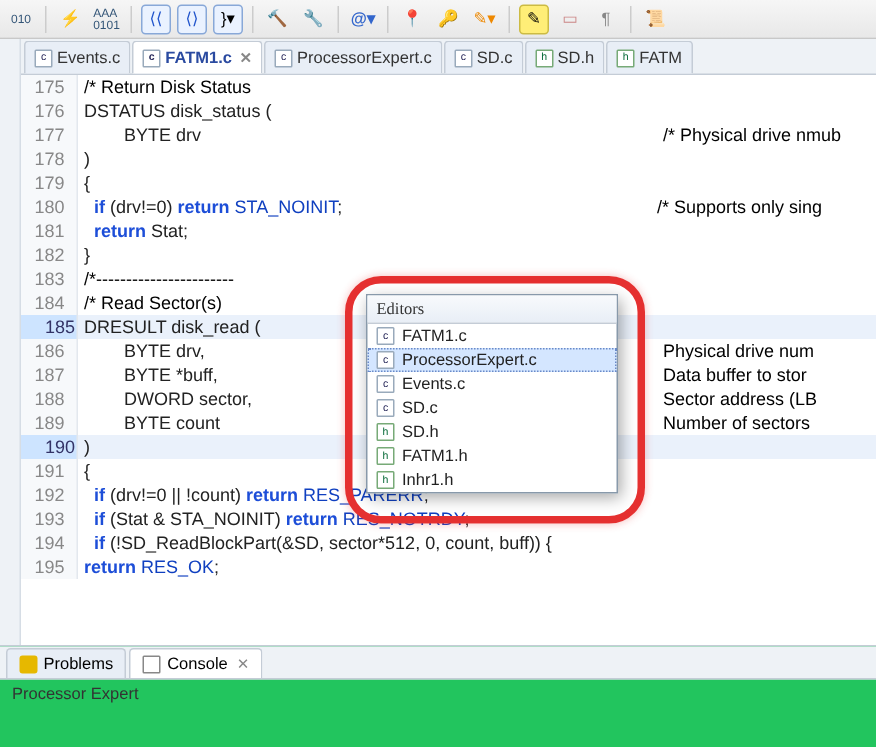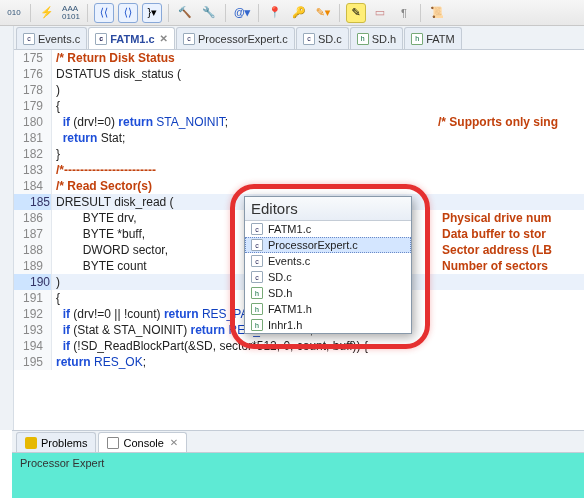--- a/index.html
+++ b/index.html
@@ -25,33 +25,33 @@
 .file-icon.ch { color: #063; border-color: #7a7; }
 .close-x { font-size: 10px; color: #888; margin-left: 2px; }
 
 
 .code { position: relative; }
 .line { display: flex; white-space: pre; height: 16px; line-height: 16px; }
 .ln { width: 38px; text-align: right; padding-right: 8px; color: #888; background: #f7f9fb; border-right: 1px solid #e3e8ee; flex-shrink: 0; }
 .ln.hl { background: #cde4ff; color: #336; padding-left: 16px; }
 .txt { flex: 1; padding-left: 4px; color: #222; }
 .kw { color: #1d4ed8; font-weight: 600; }
-.cm { color: #c2410c; font-weight: bold; }
+.cm { color: #000000; }
 .mc { color: #1040c0; }
 .hl-line { background: #eaf1fb; }
 
 
 .popup { position: absolute; left: 230px; top: 170px; width: 168px; background: #fff; border: 1px solid #8899aa; box-shadow: 2px 3px 10px rgba(0,0,0,.35); }
-.popup-hdr { background: linear-gradient(#f8fafc,#e8eef6); border-bottom: 1px solid #c4ccd6; padding: 3px 6px; font-size: 15px; color: #333; }
+.popup-hdr { background: linear-gradient(#f8fafc,#e8eef6); border-bottom: 1px solid #c4ccd6; padding: 3px 6px; font-size: 11px; color: #333; font-family: Liberation Serif, serif; }
 .popup-item { display: flex; align-items: center; gap: 5px; padding: 2px 6px; font-size: 11px; color: #222; }
 .popup-item.sel { background: #d4e6ff; border: 1px dotted #6a8ac8; padding: 1px 5px; }
 .highlight-ring { position: absolute; left: 216px; top: 158px; width: 200px; height: 165px; border: 5px solid #e53030; border-radius: 24px; pointer-events: none; box-shadow: 0 0 6px rgba(229,48,48,.3); }
 
 
-.bottom { border-top: 1px solid #c4ccd6; height: 68px; background: #5eead4; margin-left: 12px; }
+.bottom { border-top: 1px solid #c4ccd6; height: 68px; background: #22c55e; }
 .btabs { height: 22px; display: flex; align-items: flex-end; background: #eef2f6; border-bottom: 1px solid #c4ccd6; padding-left: 4px; }
 .btab { height: 20px; display: flex; align-items: center; gap: 4px; padding: 0 8px; background: #e8eef6; border: 1px solid #c4ccd6; border-bottom: none; border-radius: 3px 3px 0 0; font-size: 11px; margin-right: 2px; }
 .btab.active { background: #fff; justify-content: flex-end; }
 .bcontent { padding: 4px 8px; font-size: 11px; color: #333; }
 .btitle { color: #333; }
 .blog { font-family: Consolas, monospace; font-size: 11px; color: #444; margin-top: 4px; }
 .prob-icon { width: 12px; height: 12px; background: #e6b800; border-radius: 2px; display: inline-block; }
 .con-icon { width: 12px; height: 12px; border: 1px solid #888; background: #fff; border-radius: 1px; display: inline-block; }
 </style>
 </head>
@@ -115,20 +115,21 @@
           <span>SD.h</span>
         </div>
         <div class="tab">
           <span class="file-icon ch">h</span>
           <span>FATM</span>
         </div>
       </div>
     <div class="code" id="codearea">
         <div class="line"><div class="ln ">175</div><div class="txt" style="position:relative"><span class="cm">/* Return Disk Status </span></div></div>
         <div class="line"><div class="ln ">176</div><div class="txt" style="position:relative"><span>DSTATUS disk_status (</span></div></div>
+        <div class="line"><div class="ln ">177</div><div class="txt" style="position:relative"><span>        BYTE drv</span><span class="cm" style="position:absolute;left:390px">/* Physical drive nmub</span></div></div>
         <div class="line"><div class="ln ">178</div><div class="txt" style="position:relative"><span>)</span></div></div>
         <div class="line"><div class="ln ">179</div><div class="txt" style="position:relative"><span>{</span></div></div>
         <div class="line"><div class="ln ">180</div><div class="txt" style="position:relative"><span class="kw">  if</span><span> (drv!=0) </span><span class="kw">return</span><span class="mc"> STA_NOINIT</span><span>;</span><span class="cm" style="position:absolute;left:386px">/* Supports only sing</span></div></div>
         <div class="line"><div class="ln ">181</div><div class="txt" style="position:relative"><span class="kw">  return</span><span> Stat;</span></div></div>
         <div class="line"><div class="ln ">182</div><div class="txt" style="position:relative"><span>}</span></div></div>
         <div class="line"><div class="ln ">183</div><div class="txt" style="position:relative"><span class="cm">/*-----------------------</span></div></div>
         <div class="line"><div class="ln ">184</div><div class="txt" style="position:relative"><span class="cm">/* Read Sector(s) </span></div></div>
         <div class="line hl-line"><div class="ln hl">185</div><div class="txt" style="position:relative"><span>DRESULT disk_read (</span></div></div>
         <div class="line"><div class="ln ">186</div><div class="txt" style="position:relative"><span>        BYTE drv,</span><span class="cm" style="position:absolute;left:390px">Physical drive num</span></div></div>
         <div class="line"><div class="ln ">187</div><div class="txt" style="position:relative"><span>        BYTE *buff,</span><span class="cm" style="position:absolute;left:390px">Data buffer to stor</span></div></div>

